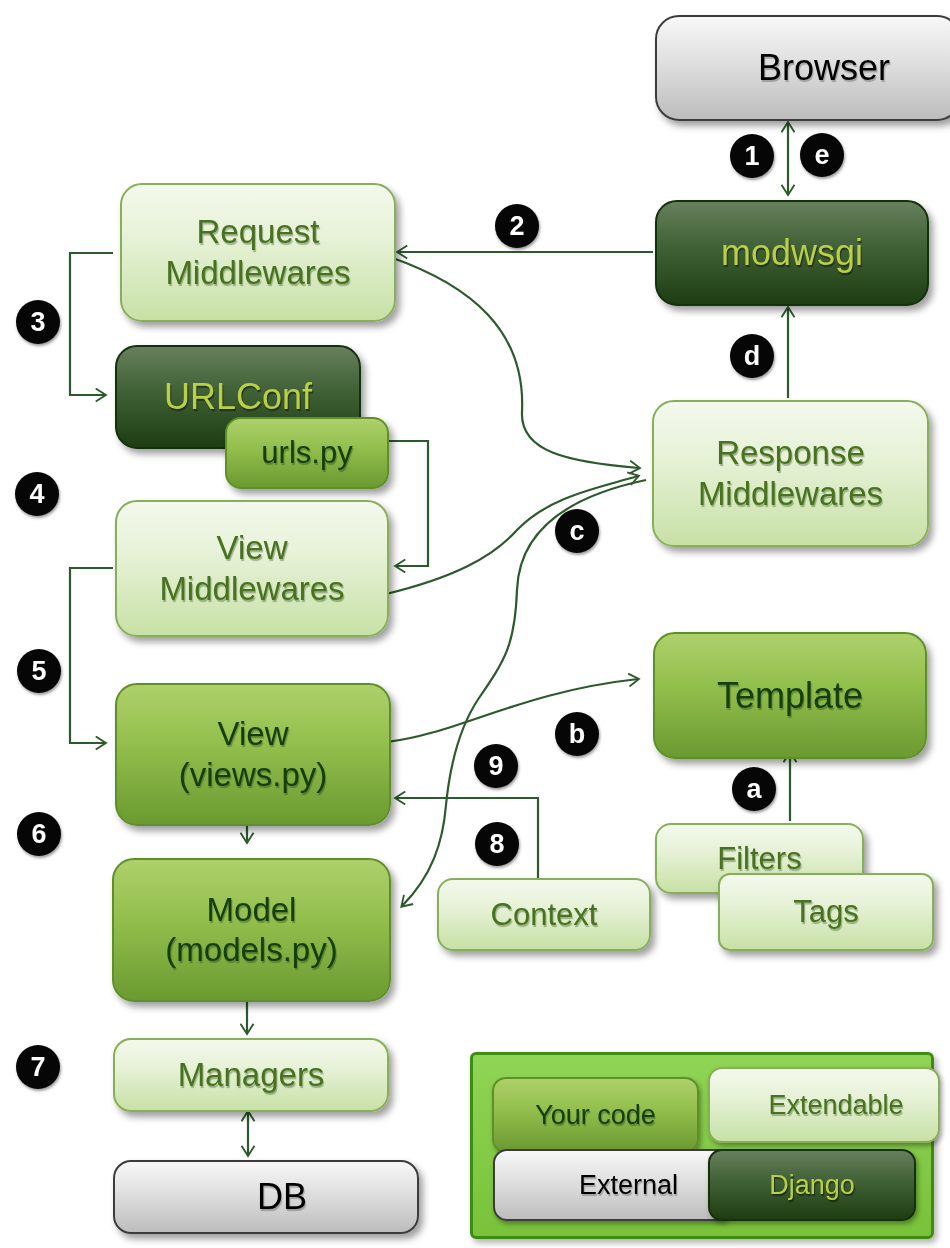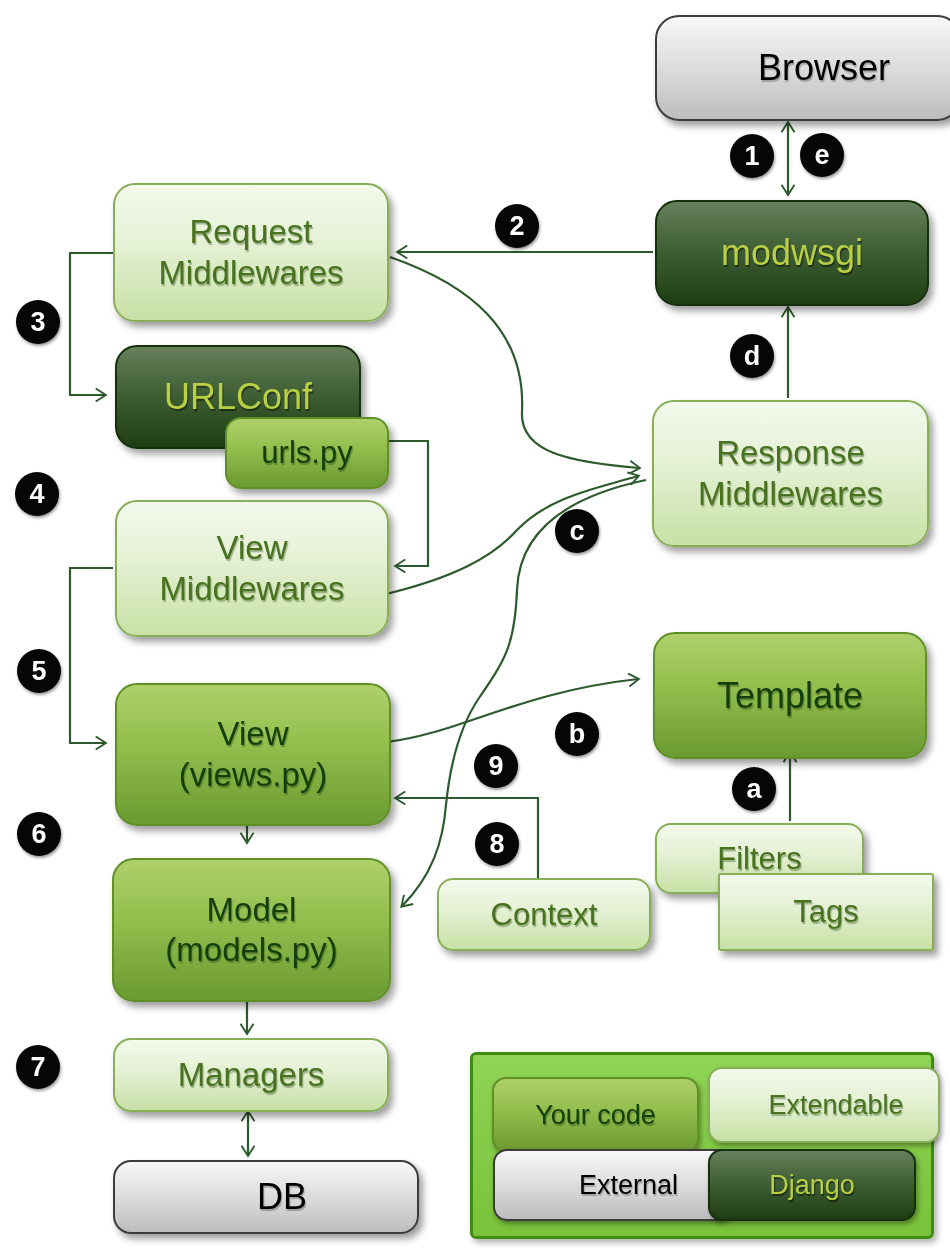--- a/index.html
+++ b/index.html
@@ -22,32 +22,32 @@
 
   .f36{font-size:36px;} .f33{font-size:33px;} .f31{font-size:31px;} .f27{font-size:27px;}
 
   .badge{position:absolute;z-index:3;width:44px;height:44px;border-radius:50%;background:#060606;
          color:#ffffff;display:flex;align-items:center;justify-content:center;
          font-size:27px;font-weight:bold;box-shadow:1px 2px 3px rgba(0,0,0,0.4);}
 
   
   .p-browser{left:655px;top:15px;width:270px;height:102px;border-radius:24px;}
   .p-modwsgi{left:655px;top:200px;width:270px;height:102px;}
-  .p-reqmw{left:113px;top:183px;width:272px;height:135px;}
+  .p-reqmw{left:120px;top:183px;width:272px;height:135px;}
   .p-urlconf{left:115px;top:345px;width:242px;height:100px;}
   .p-urlspy{left:225px;top:407px;width:160px;height:68px;border-radius:16px;}
   .p-viewmw{left:115px;top:500px;width:270px;height:133px;}
   .p-view{left:115px;top:673px;width:272px;height:139px;}
   .p-model{left:112px;top:848px;width:275px;height:140px;}
   .p-managers{left:113px;top:1038px;width:272px;height:70px;border-radius:18px;}
   .p-db{left:113px;top:1160px;width:270px;height:70px;border-radius:18px;}
   .p-respmw{left:652px;top:400px;width:273px;height:143px;}
   .p-template{left:653px;top:622px;width:270px;height:123px;}
   .p-filters{left:655px;top:823px;width:205px;height:67px;border-radius:16px;}
-  .p-tags{left:718px;top:873px;width:212px;height:74px;border-radius:3px;}
+  .p-tags{left:718px;top:873px;width:212px;height:74px;border-radius:12px;}
   .p-context{left:437px;top:878px;width:210px;height:69px;border-radius:16px;}
 
   
   .b1{left:730px;top:134px;} .be{left:800px;top:133px;} .b2{left:495px;top:204px;}
   .b3{left:16px;top:300px;} .b4{left:15px;top:472px;} .b5{left:17px;top:649px;}
   .b6{left:17px;top:812px;} .b7{left:16px;top:1045px;} .b8{left:475px;top:822px;}
   .b9{left:474px;top:744px;} .ba{left:732px;top:767px;} .bb{left:555px;top:712px;}
   .bc{left:555px;top:509px;} .bd{left:730px;top:334px;}
 
   

